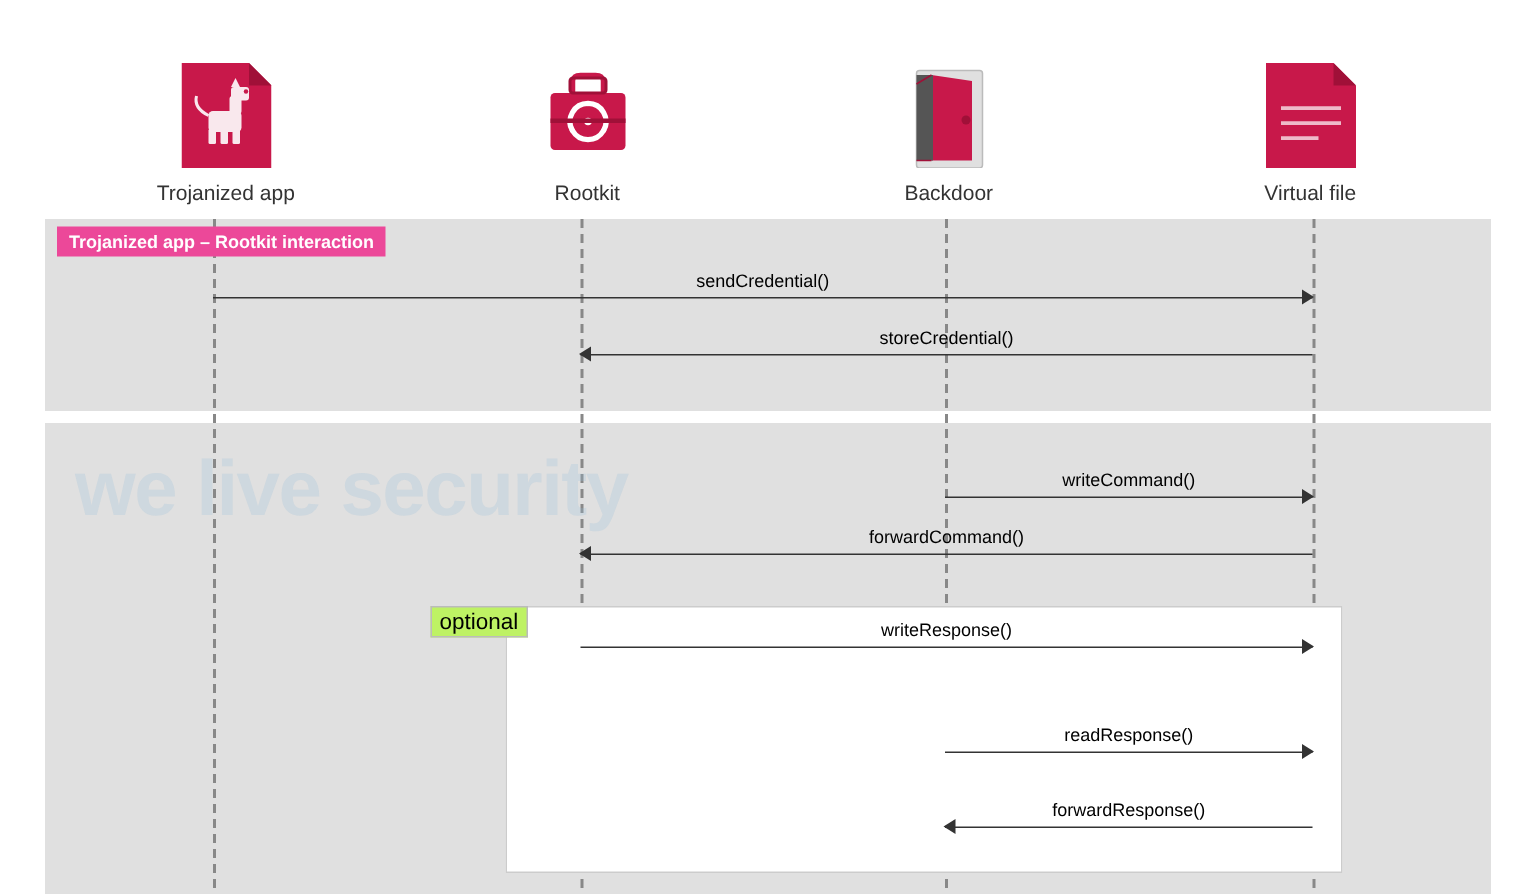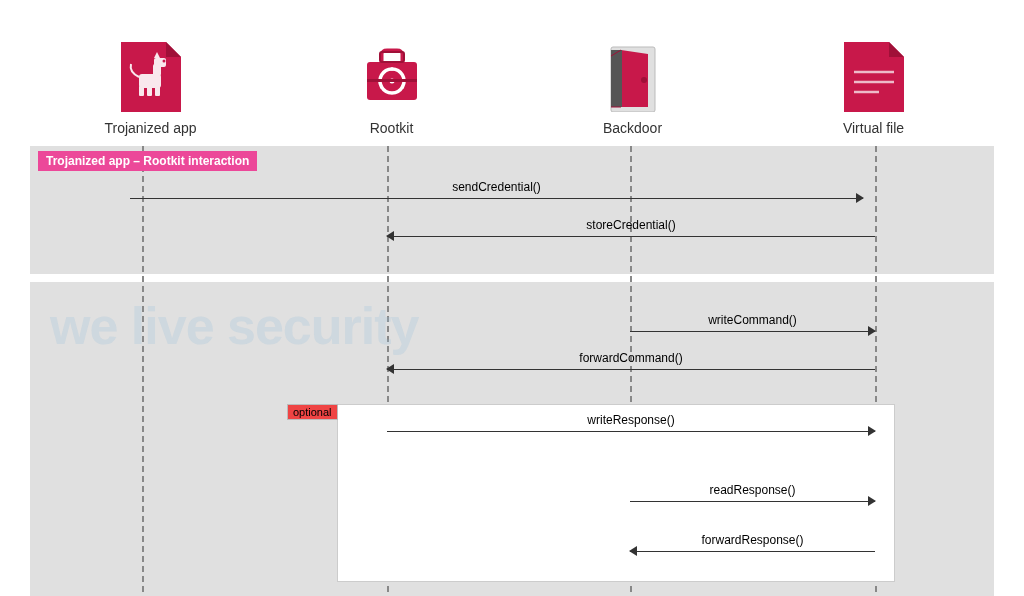--- a/index.html
+++ b/index.html
@@ -165,21 +165,21 @@
     <div style="position:absolute; top:5px; left:8px; background:#ec4899; color:white; font-size:12px; font-weight:bold; padding:3px 8px; z-index:5;">Trojanized app – Rootkit interaction</div>
 
     <div style="position:absolute; top:136px; left:0; right:0; height:340px; background:#e0e0e0; z-index:0;"></div>
 
 
     <div class="lifeline" style="left:112px; top:0; bottom:0;"></div>
     <div class="lifeline" style="left:357px; top:0; bottom:0;"></div>
     <div class="lifeline" style="left:600px; top:0; bottom:0;"></div>
     <div class="lifeline" style="left:845px; top:0; bottom:0;"></div>
 
-    <div style="position:absolute; top:52px; left:100px; z-index:10;">
+    <div style="position:absolute; top:52px; left:112px; z-index:10;">
       <div style="width:733px; height:1px; background:#333; position:relative;">
 
         <div style="position:absolute; right:-1px; top:-5px; width:0; height:0; border-top:5px solid transparent; border-bottom:5px solid transparent; border-left:8px solid #333;"></div>
       </div>
       <div style="position:absolute; top:-18px; left:50%; transform:translateX(-50%); font-size:12px; white-space:nowrap;">sendCredential()</div>
     </div>
 
     <div style="position:absolute; top:90px; left:357px; z-index:10;">
       <div style="width:488px; height:1px; background:#333; position:relative;">
 
@@ -198,21 +198,21 @@
     <div style="position:absolute; top:223px; left:357px; z-index:10;">
       <div style="width:488px; height:1px; background:#333; position:relative;">
         <div style="position:absolute; left:-1px; top:-5px; width:0; height:0; border-top:5px solid transparent; border-bottom:5px solid transparent; border-right:8px solid #333;"></div>
       </div>
       <div style="position:absolute; top:-18px; left:50%; transform:translateX(-50%); font-size:12px; white-space:nowrap;">forwardCommand()</div>
     </div>
 
     <div style="position:absolute; top:258px; left:307px; width:558px; height:178px; background:#fff; border:1px solid #ccc; z-index:3;">
     </div>
 
-    <div style="position:absolute; top:258px; left:257px; background:#ef4444; border:1px solid #bbb; font-size:11px; padding:1px 5px; z-index:10;">optional</div>
+    <div style="position:absolute; top:258px; left:257px; background:#bef264; border:1px solid #bbb; font-size:15px; padding:1px 5px; z-index:10;">optional</div>
 
     <div style="position:absolute; top:285px; left:357px; z-index:10;">
       <div style="width:488px; height:1px; background:#333; position:relative;">
         <div style="position:absolute; right:-1px; top:-5px; width:0; height:0; border-top:5px solid transparent; border-bottom:5px solid transparent; border-left:8px solid #333;"></div>
       </div>
       <div style="position:absolute; top:-18px; left:50%; transform:translateX(-50%); font-size:12px; white-space:nowrap;">writeResponse()</div>
     </div>
 
     <div style="position:absolute; top:355px; left:600px; z-index:10;">
       <div style="width:245px; height:1px; background:#333; position:relative;">

